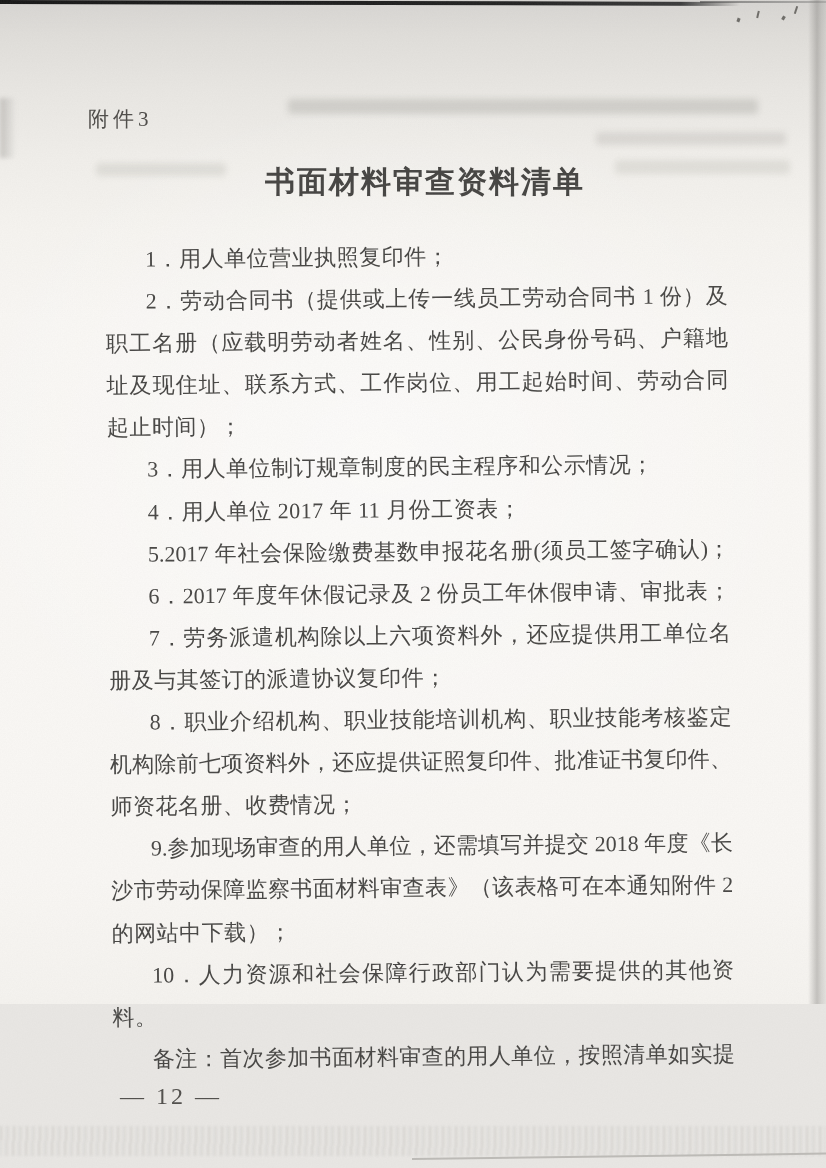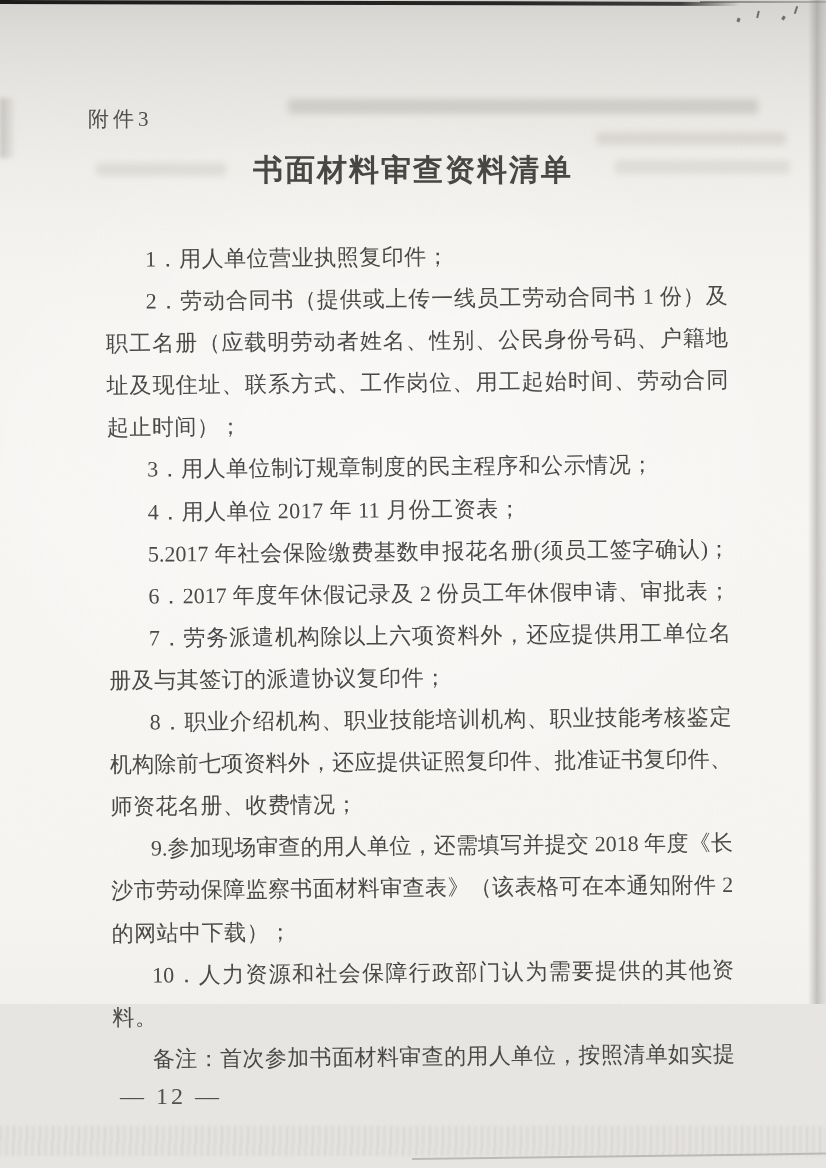--- a/index.html
+++ b/index.html
@@ -62,21 +62,21 @@
     background: #bdbbb7; transform: rotate(-0.75deg); transform-origin: 0 50%;
   }
   .grain { position: absolute; left: 0; top: 0; pointer-events: none; }
 
   
   .attachment-label {
     position: absolute; left: 88px; top: 105px;
     font-size: 21px; letter-spacing: 4px; color: #4e4c49;
   }
   .doc-title {
-    position: absolute; left: 249px; top: 146px; margin: 4px;
+    position: absolute; left: 249px; top: 146px; margin: 16px;
     font-family: "Liberation Sans", "DejaVu Sans", sans-serif;
     font-weight: 700; font-size: 30px; letter-spacing: 2px;
     color: #454442;
   }
   .body-text {
     position: absolute; left: 105px; top: 239px; width: 622px;
     transform: rotate(-0.55deg); transform-origin: 0 0;
     color: #474644;
   }
   .line {

